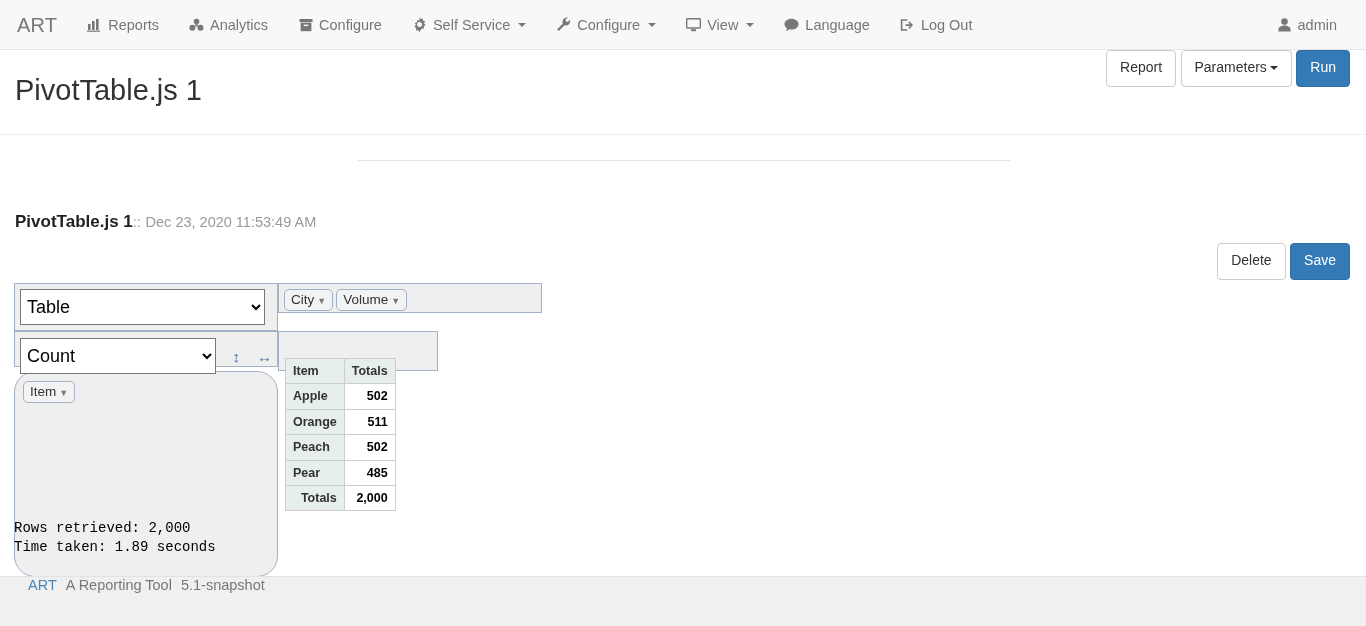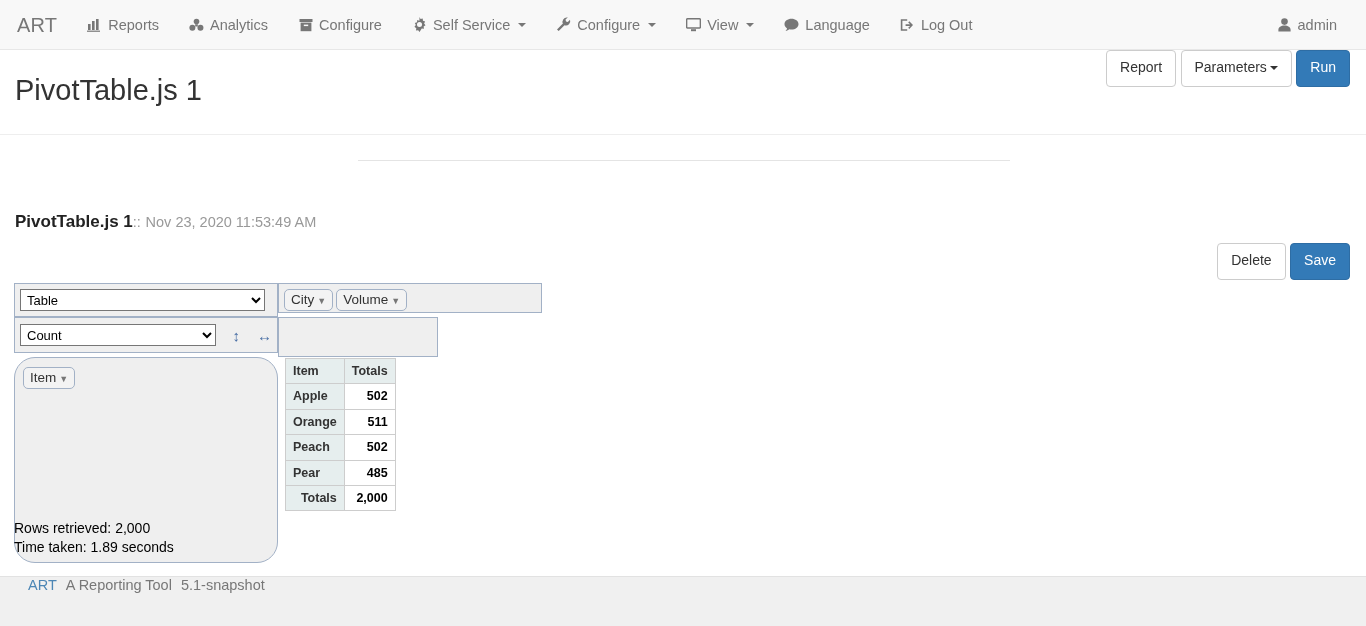--- a/index.html
+++ b/index.html
@@ -88,21 +88,21 @@
   .pivot { position: absolute; left: 14px; top: 283px; }
   .pivot table { border-collapse: collapse; }
   .pvtUiCell { padding: 0; vertical-align: top; }
 
   .pvtRenderer, .pvtVals, .pvtAxisContainer {
     border: 1px solid #a2b1c6;
     background: #efefef;
   }
   .pvtRenderer { padding: 5px; width: 264px; }
   select.pvtRendererSelect, select.pvtAggregatorSelect {
-    width: 245px; height: 22px; font-size: 13px;
+    width: 245px; height: 36px; font-size: 18px;
     font-family: "Liberation Sans", sans-serif;
     border: 1px solid #767676; background: #fff; color: #000;
     padding: 1px 2px;
   }
   .pvtVals { padding: 6px 5px; width: 264px; height: 36px; }
   .pvtVals .row1 { display: flex; align-items: center; gap: 17px; }
   select.pvtAggregatorSelect { width: 203px; }
   .arrow-ico { color: #4a6fa5; font-size: 15px; cursor: pointer; line-height: 1; user-select: none; }
 
   .pvtAxisContainer {
@@ -150,21 +150,21 @@
   table.pvtTable th.pvtRowLabel { text-align: left; background: #e6eeee; }
   table.pvtTable th.pvtTotalLabel { text-align: right; background: #e6eeee; }
   table.pvtTable td.pvtVal, table.pvtTable td.pvtTotal, table.pvtTable td.pvtGrandTotal {
     text-align: right; background: #fff; color: #000; font-weight: bold;
   }
   .col-item { width: 48px; }
   .col-tot { width: 48px; }
 
   
   .stats { position: absolute; left: 14px; top: 519px; font-size: 14px; color: #000; }
-  .stats div { line-height: 19px; }
+  .stats div { line-height: 19px; font-family: Liberation Mono, monospace; }
 
   
   .footer {
     position: absolute; left: 0; top: 576px; width: 1366px; height: 50px;
     background: #f0f0f0; border-top: 1px solid #e2e2e2;
     display: flex; align-items: flex-start;
   }
   .footer-inner { padding-left: 28px; font-size: 14.5px; color: #777; }
   .footer-inner a { color: #4c86b5; text-decoration: none; cursor: pointer; }
   .footer-sep { display: inline-block; width: 9px; }
@@ -286,21 +286,21 @@
     <div class="hdr-btns">
       <button class="btn">Report</button>
       <button class="btn"><span>Parameters</span><span class="caret-dk"></span></button>
       <button class="btn btn-primary">Run</button>
     </div>
   </div>
 
   <div class="mini-divider"></div>
 
   <div class="report-heading">
-    <b>PivotTable.js 1</b><span class="stamp">::</span> <span class="stamp">Nov 23, 2020 11:53:49 AM</span>
+    <b>PivotTable.js 1</b><span class="stamp">::</span> <span class="stamp">Dec 23, 2020 11:53:49 AM</span>
   </div>
 
   <div class="save-row">
     <button class="btn">Delete</button>
     <button class="btn btn-primary">Save</button>
   </div>
 
   <div class="pivot">
     <table>
       <tbody>

